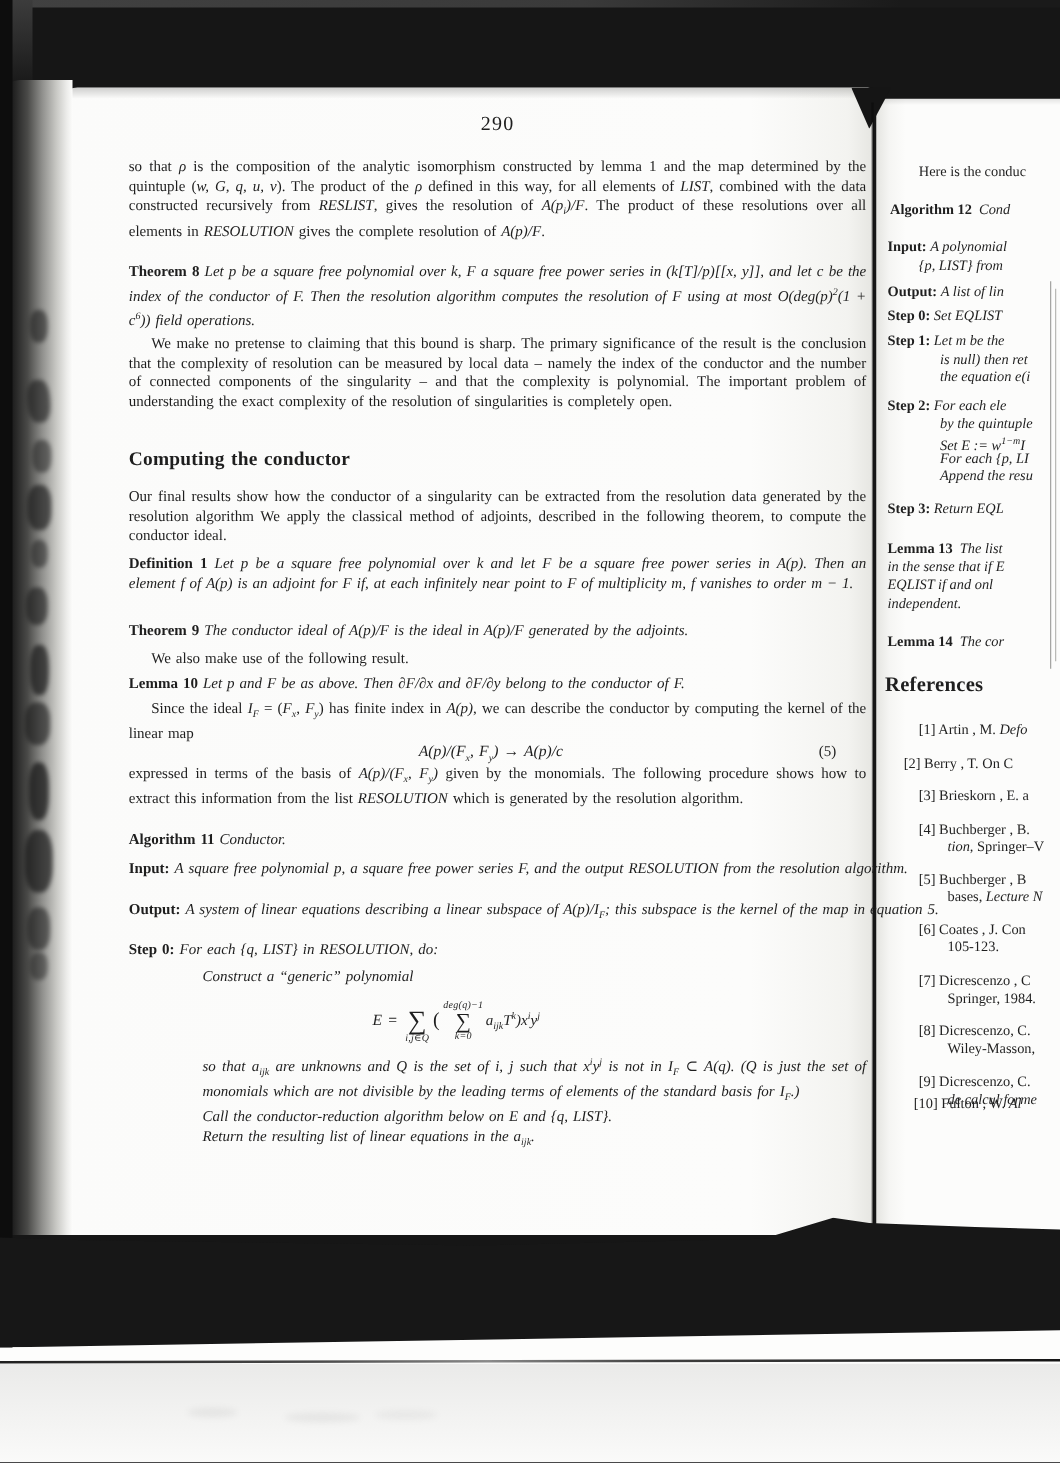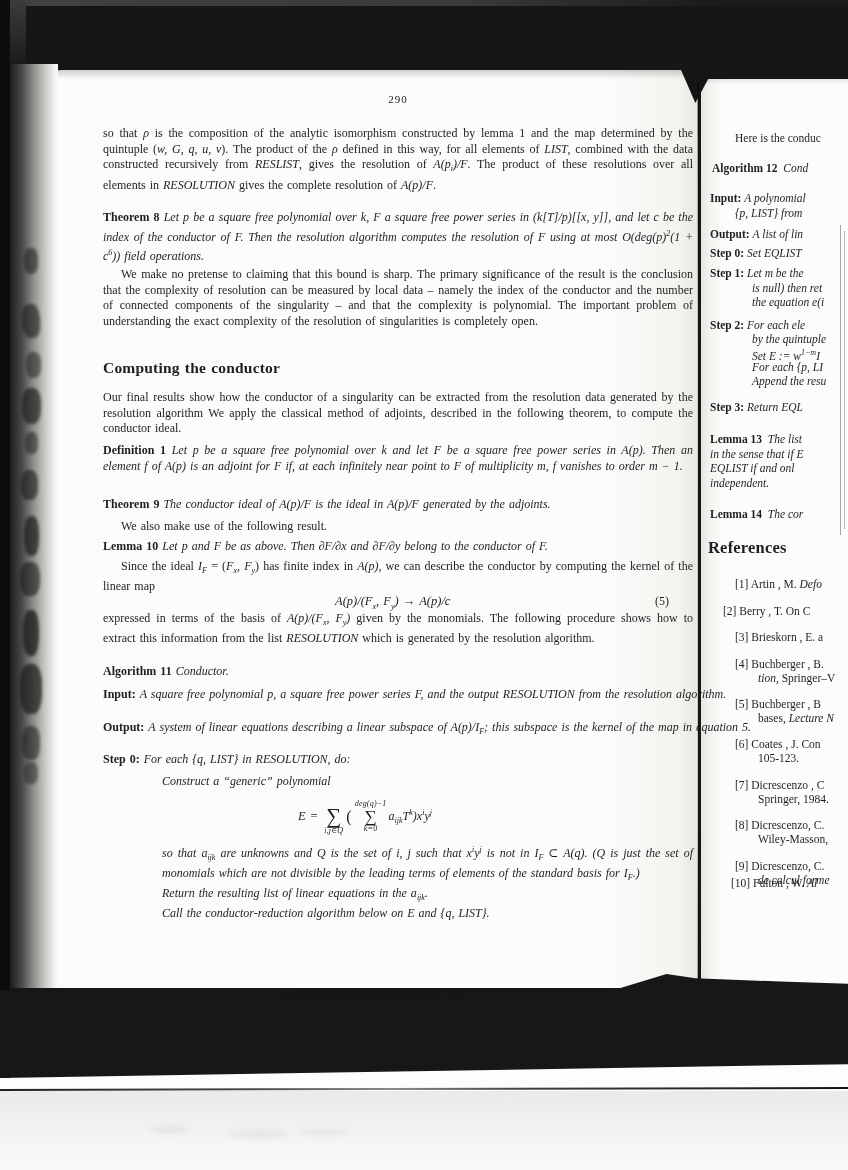--- a/index.html
+++ b/index.html
@@ -38,21 +38,21 @@
              background:linear-gradient(180deg,#eaeae9,#fafaf9);}
   .table-line{position:absolute;left:0;top:1088px;width:848px;height:2px;transform:rotate(-.12deg);
              background:linear-gradient(90deg,#1f1f1f 0%,#4a4a4a 30%,#8a8a8a 46%,#3f3f3f 62%,#141414 100%);}
   .bottom-band{position:absolute;left:0;top:972px;width:848px;height:106px;background:#171717;
              clip-path:polygon(0 17%,8% 19%,45% 23%,72% 18%,78.6% 2%,82% 6%,92% 9%,100% 11%,100% 87%,0 100%);}
   .faint{position:absolute;background:#777;filter:blur(2.5px);border-radius:50%;}
   
   .left-content{position:absolute;left:103px;top:0;width:590px;height:990px;z-index:5;
              font-size:12px;line-height:15.7px;word-spacing:1px;}
   .blk{position:absolute;left:0;width:590px;text-align:justify;}
-  .pageno{position:absolute;left:0;top:92px;width:590px;text-align:center;font-size:11px;letter-spacing:1px;}
+  .pageno{position:absolute;left:0;top:92px;width:590px;text-align:center;font-size:16px;letter-spacing:1px;}
   .lbl{font-weight:bold;font-style:normal;}
   .ital{font-style:italic;}
   .h2{position:absolute;left:0;top:360px;font-size:15.5px;font-weight:bold;letter-spacing:.2px;white-space:nowrap;}
   .indent{text-indent:18px;}
   .hang{padding-left:59px;text-indent:-59px;}
   .inner{position:absolute;left:59px;top:774px;width:531px;font-style:italic;}
   .inner .just{text-align:justify;}
   .eqrow{position:absolute;left:0;top:594px;width:590px;height:16px;}
   .eqbody{position:absolute;left:232px;top:0;font-style:italic;font-size:12.5px;white-space:nowrap;}
   .eqnum{position:absolute;left:552px;top:0;font-style:normal;}
@@ -190,22 +190,22 @@
           <span class="sigma">
             <span class="lim ital">deg(q)−1</span>
             <span class="inner-s">∑</span>
             <span class="lim ital">k=0</span>
           </span>
           <span class="fterm">a<sub>ijk</sub>T<sup>k</sup>)x<sup>i</sup>y<sup>j</sup></span>
         </div>
       </div>
 
       <div class="just">so that a<sub>ijk</sub> are unknowns and Q is the set of i, j such that x<sup>i</sup>y<sup>j</sup> is not in I<sub>F</sub> ⊂ A(q). (Q is just the set of monomials which are not divisible by the leading terms of elements of the standard basis for I<sub>F</sub>.)</div>
+      <div>Call the conductor-reduction algorithm below on E and {q, LIST}.</div>
       <div>Return the resulting list of linear equations in the a<sub>ijk</sub>.</div>
-      <div>Call the conductor-reduction algorithm below on E and {q, LIST}.</div>
     </div>
 
   </div>
 
   <div class="rp-content" id="rp">
       <div class="rp-line" style="top: 131px; left: 33px;">Here is the conduc</div>
       <div class="rp-line" style="top: 161px; left: 10px;"><b>Algorithm 12</b>&nbsp; <i>Cond</i></div>
       <div class="rp-line" style="top: 191px; left: 8px;"><b>Input:</b> <i>A polynomial</i></div>
       <div class="rp-line" style="top: 206px; left: 33px;"><i>{p, LIST} from</i></div>
       <div class="rp-line" style="top: 227px; left: 8px;"><b>Output:</b> <i>A list of lin</i></div>

